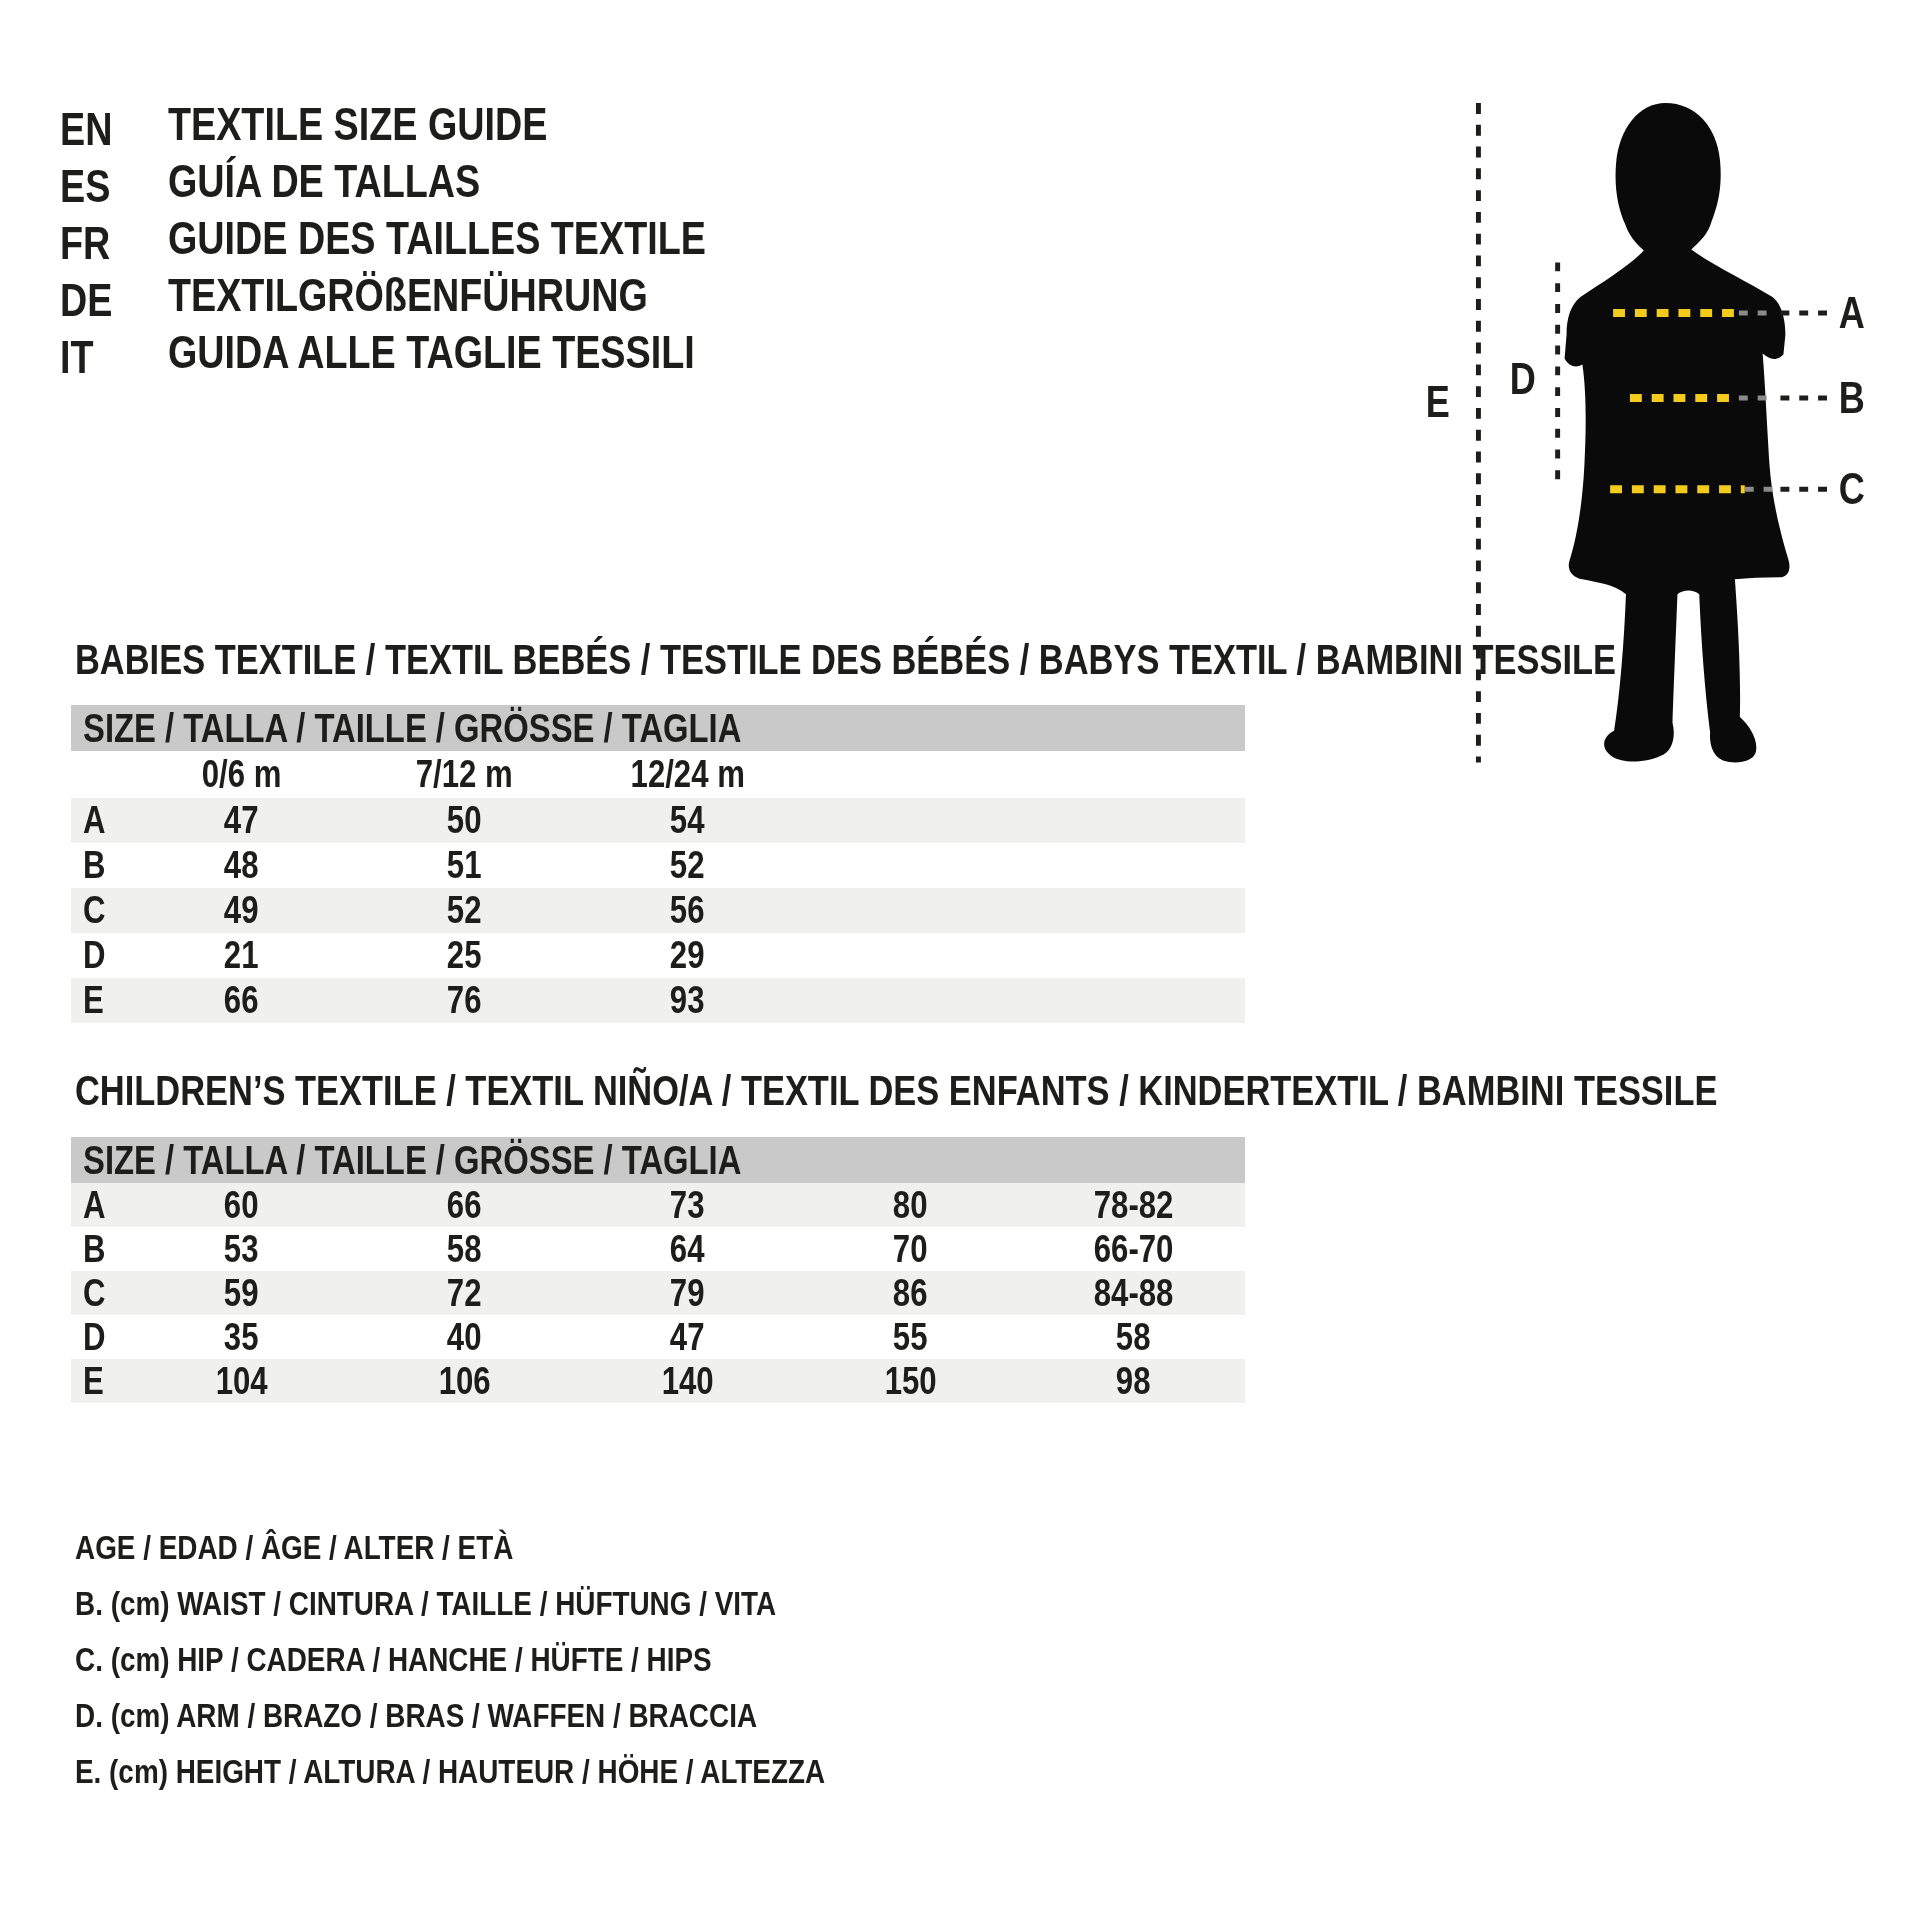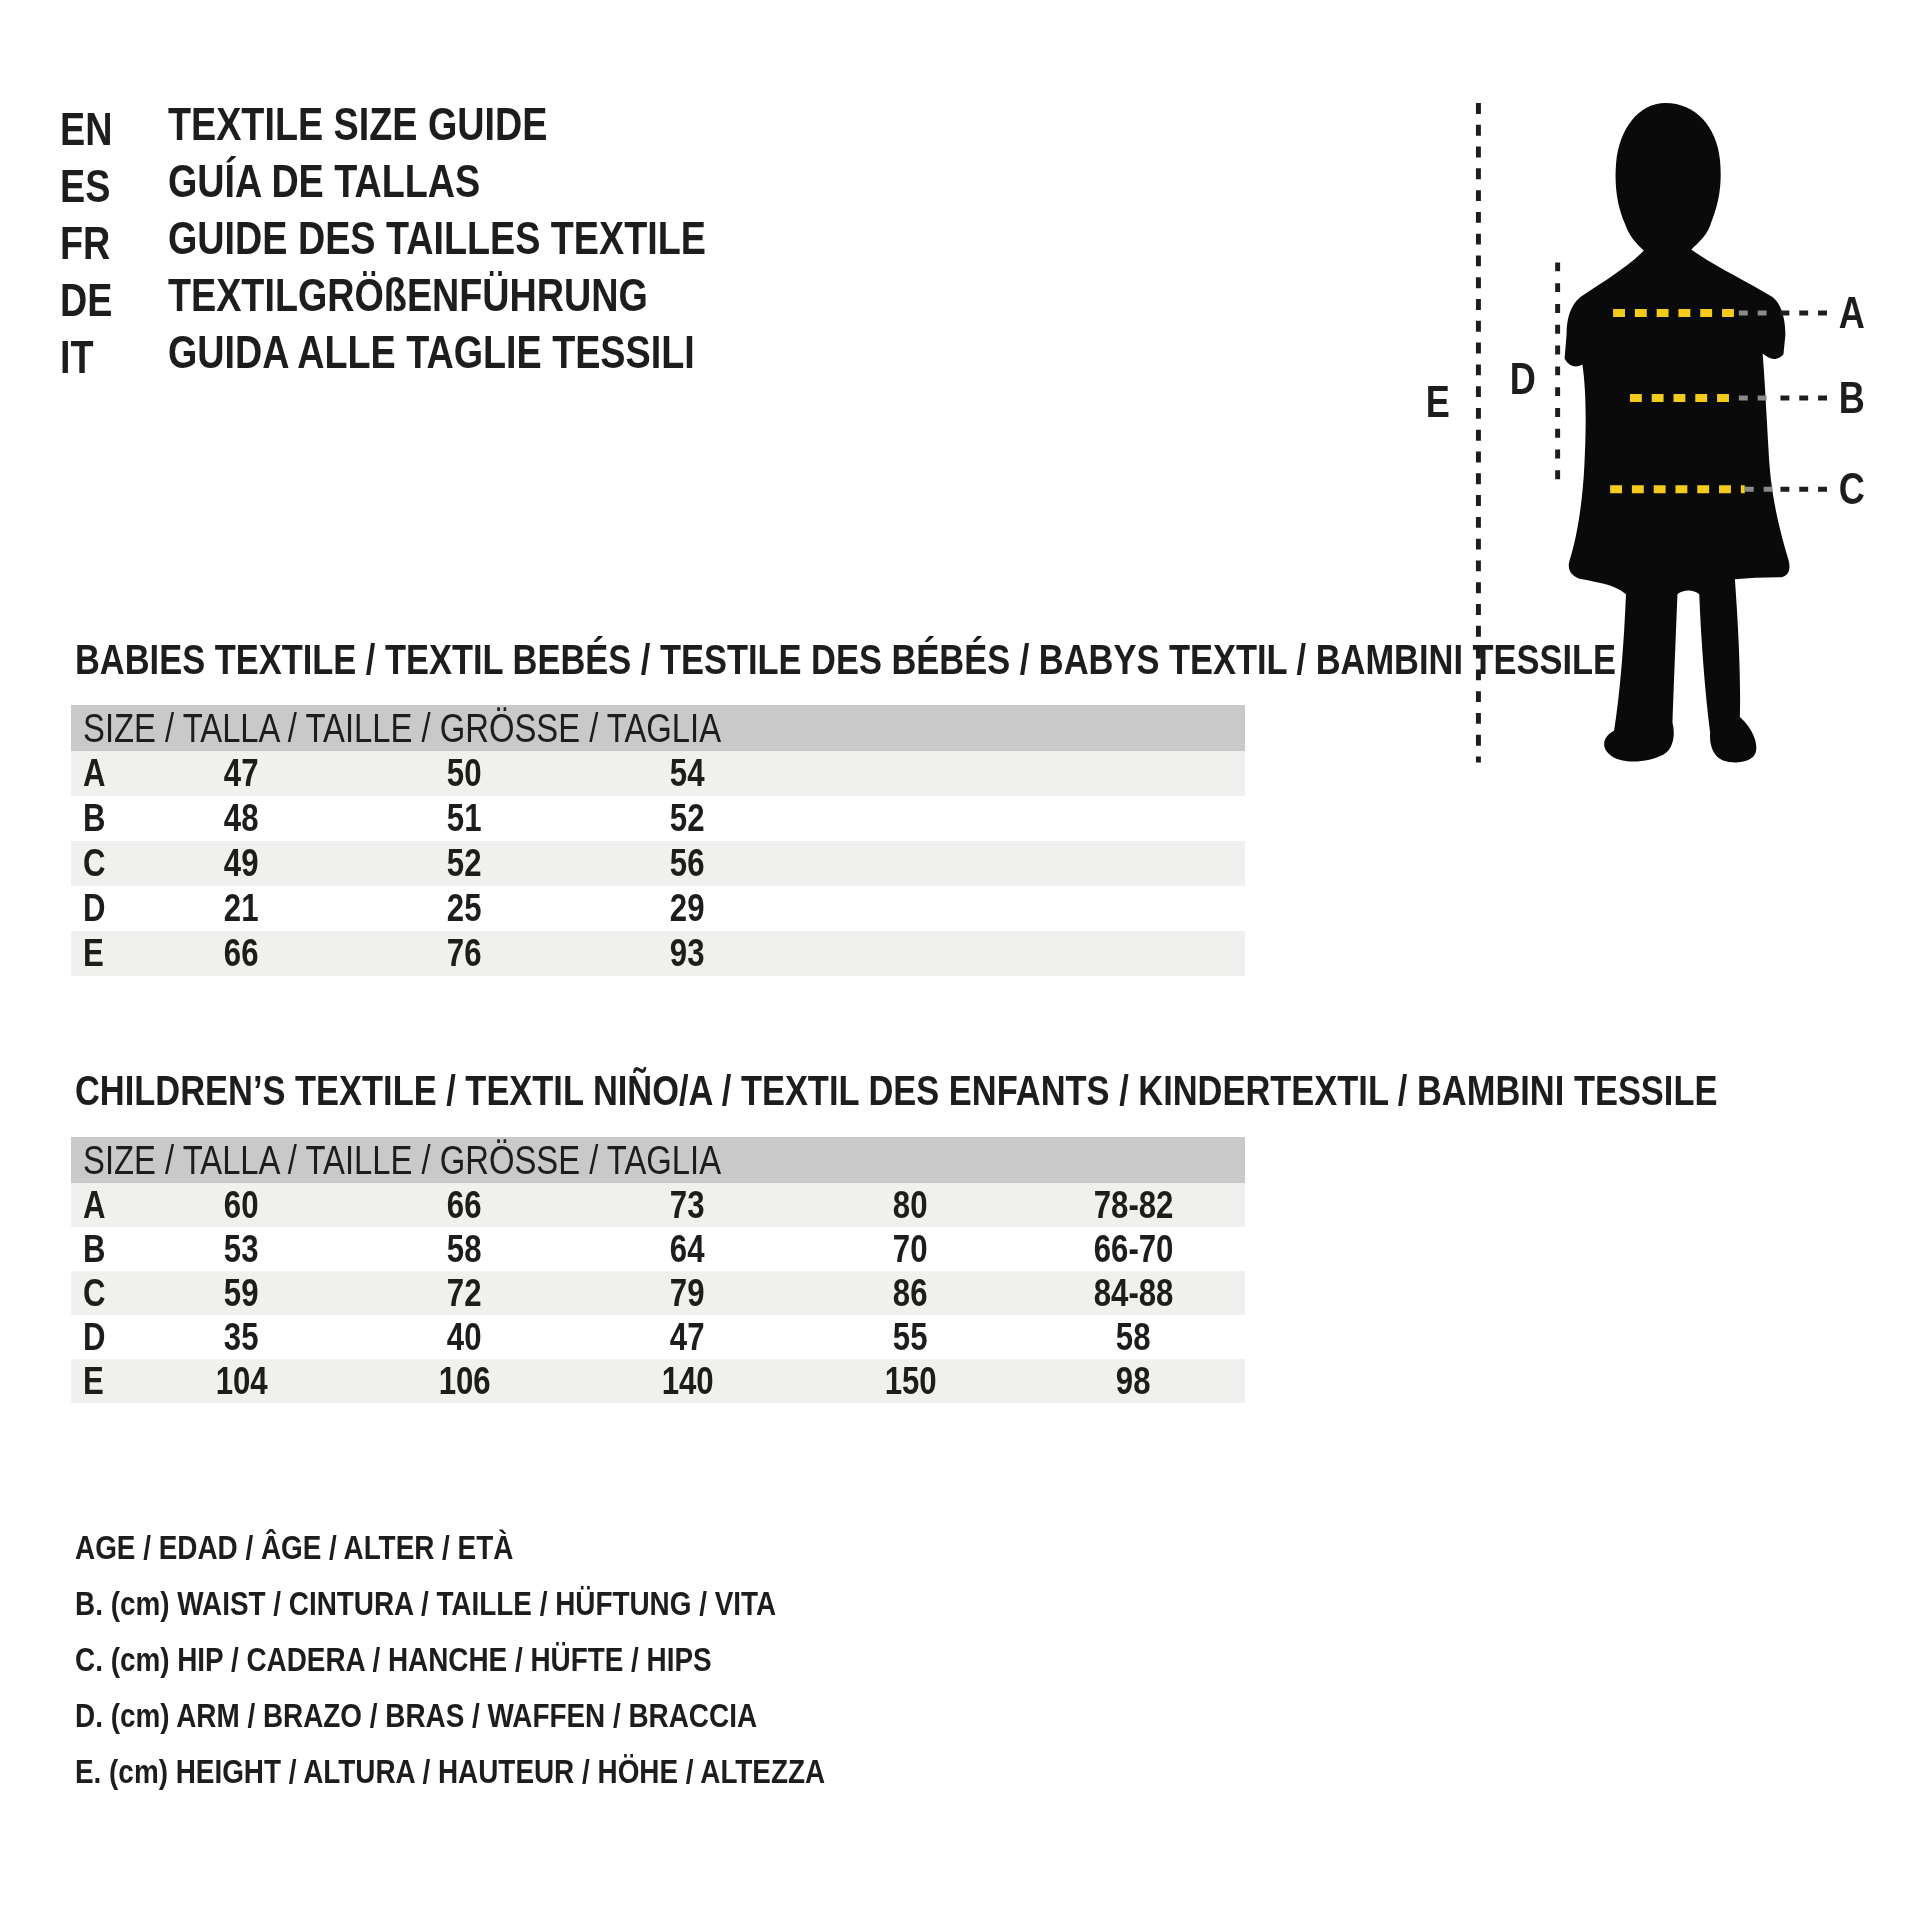--- a/index.html
+++ b/index.html
@@ -19,21 +19,21 @@
   .lang-code{position:absolute;left:60px;margin-top:11px;}
   .lang-title{position:absolute;left:168px;}
 
   
   .section-heading{position:absolute;left:75px;height:44px;line-height:44px;
     font-size:42px;font-weight:bold;}
 
   
   .size-table{position:absolute;left:71px;width:1174px;}
   .size-bar{height:46px;background:#c9c9c9;display:flex;align-items:center;
-    font-size:40px;font-weight:normal;padding-left:12px;box-sizing:border-box;}
+    font-size:40px;font-weight:bold;padding-left:12px;box-sizing:border-box;}
   .trow{display:flex;align-items:center;font-size:38px;font-weight:bold;}
   .trow.stripe{background:#f0f0ef;}
   .tlabel{width:59px;box-sizing:border-box;padding-left:12px;flex:0 0 auto;}
   .tcell{width:223px;flex:0 0 auto;text-align:center;}
 
   
   .legend-block{position:absolute;left:75px;top:1519px;}
   .legend-line{height:56px;line-height:56px;font-size:34px;font-weight:bold;}
 
   
@@ -135,20 +135,26 @@
   <span class="cxc">E</span></div>
 
 <div class="section-heading" style="top:638px;">
   <span class="cx">BABIES TEXTILE / TEXTIL BEBÉS / TESTILE DES BÉBÉS / BABYS TEXTIL / BAMBINI TESSILE</span>
 </div>
 
 <div class="size-table" style="top:705px;">
   <div class="size-bar">
     <span class="cx">SIZE / TALLA / TAILLE / GRÖSSE / TAGLIA</span>
   </div>
+  <div class="trow" style="height:47px;">
+    <span class="tlabel"></span>
+    <span class="tcell"><span class="cxc">0/6 m</span></span>
+    <span class="tcell"><span class="cxc">7/12 m</span></span>
+    <span class="tcell"><span class="cxc">12/24 m</span></span>
+  </div>
   <div class="trow stripe" style="height:45px;">
     <span class="tlabel"><span class="cx">A</span></span>
     <span class="tcell"><span class="cxc">47</span></span>
     <span class="tcell"><span class="cxc">50</span></span>
     <span class="tcell"><span class="cxc">54</span></span>
   </div>
   <div class="trow" style="height:45px;">
     <span class="tlabel"><span class="cx">B</span></span>
     <span class="tcell"><span class="cxc">48</span></span>
     <span class="tcell"><span class="cxc">51</span></span>

